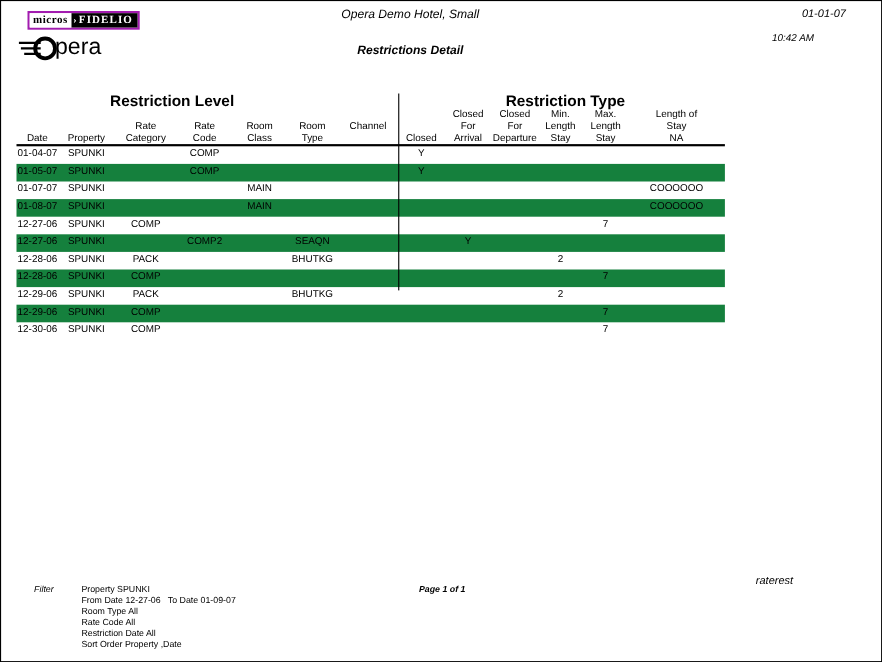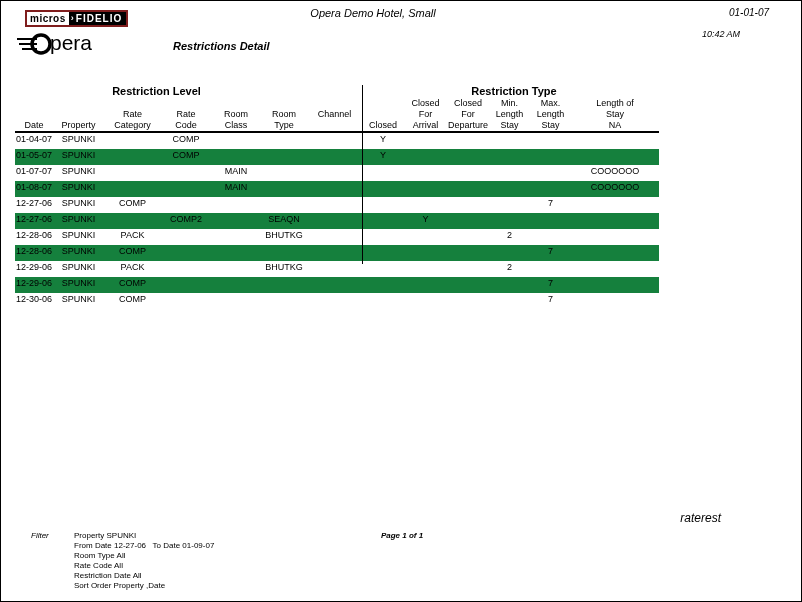--- a/index.html
+++ b/index.html
@@ -6,56 +6,56 @@
   body { margin:0; background:#ffffff; font-family:"Liberation Sans", sans-serif; }
   .page {
     position:relative; width:802px; height:602px;
     border:1px solid #000; background:#fff; overflow:hidden;
     color:#000;
   }
 
   
   .mf-logo {
     position:absolute; left:24px; top:9px; height:17px;
-    display:flex; align-items:stretch; border:2px solid #7f1d1d;
-    font-weight:bold; font-size:10px; line-height:13px;
+    display:flex; align-items:stretch; border:2px solid #a21caf;
+    font-weight:bold; font-size:10px; line-height:13px;font-family:Liberation Serif, serif;
   }
   .mf-micros { background:#fff; color:#000; padding:0 3px; display:flex; align-items:center; letter-spacing:0.5px; }
   .mf-right  { background:#000; color:#fff; padding:0 4px 0 2px; display:flex; align-items:center; letter-spacing:1px; }
   .mf-arrow  { color:#fff; margin-right:1px; font-size:9px; }
   .opera-logo { position:absolute; left:16px; top:28px; height:28px; display:flex; align-items:flex-end; }
   .opera-pera { font-size:21px; font-weight:500; letter-spacing:0px; margin-left:-3px; line-height:28px; }
 
   
   .hotel-title  { position:absolute; left:172px; top:6px;  width:400px; text-align:center; font-size:11px; font-style:italic; }
-  .report-title { position:absolute; left:172px; top:39px; width:400px; text-align:left; font-size:11px; font-style:italic; font-weight:bold; }
+  .report-title { position:absolute; left:172px; top:39px; width:400px; text-align:center; font-size:11px; font-style:italic; font-weight:bold; }
   .run-date { position:absolute; left:688px; top:6px;  width:120px; text-align:center; font-size:10px; font-style:italic; }
   .run-time { position:absolute; left:660px; top:28px; width:120px; text-align:center; font-size:9px; font-style:italic; }
 
   
   .rpt { position:absolute; left:14px; top:84px; width:644px; }
   .group-row { position:relative; height:13px; }
-  .group-title { position:absolute; top:0; font-size:11px; font-weight:bold; text-align:center; line-height:13px; }
+  .group-title { position:absolute; top:0; font-size:14px; font-weight:bold; text-align:center; line-height:13px; }
   .g1 { left:0;     width:283px; }
   .g2 { left:353px; width:292px; }
   .cols { display:grid; grid-template-columns:38px 51px 57px 50px 50px 46px 55px 42px 43px 42px 41px 41px 88px; }
   .head-row { border-bottom:2px solid #000; }
   .hcell { text-align:center; font-size:9px; }
   .hline { height:11px; line-height:11px; white-space:nowrap; }
   .trow { height:16px; }
   .trow.alt { background:#15803d; }
   .tcell { text-align:center; font-size:9px; line-height:12px; white-space:nowrap; overflow:visible; }
   .vdivider { position:absolute; left:347px; top:0; width:1px; height:179px; background:#000; }
 
   
   .filter-label { position:absolute; left:30px; top:530px; font-size:8px; font-style:italic; }
   .filter-lines { position:absolute; left:57px; top:530px; }
   .fline { font-size:8px; height:10px; line-height:10px; white-space:pre;padding-left:16px; }
   .page-info   { position:absolute; left:301px; top:530px; width:200px; text-align:center; font-size:8px; font-style:italic;font-weight:bold; }
-  .report-code { position:absolute; left:600px; top:510px; width:120px; text-align:right;  font-size:12px; font-style:italic; }
+  .report-code { position:absolute; left:600px; top:522px; width:120px; text-align:right;  font-size:10px; font-style:italic; }
 </style>
 </head>
 <body>
 
 <div class="page">
 
   <div class="mf-logo">
     <span class="mf-micros">micros</span>
     <span class="mf-right">
         <span class="mf-arrow">›</span>

